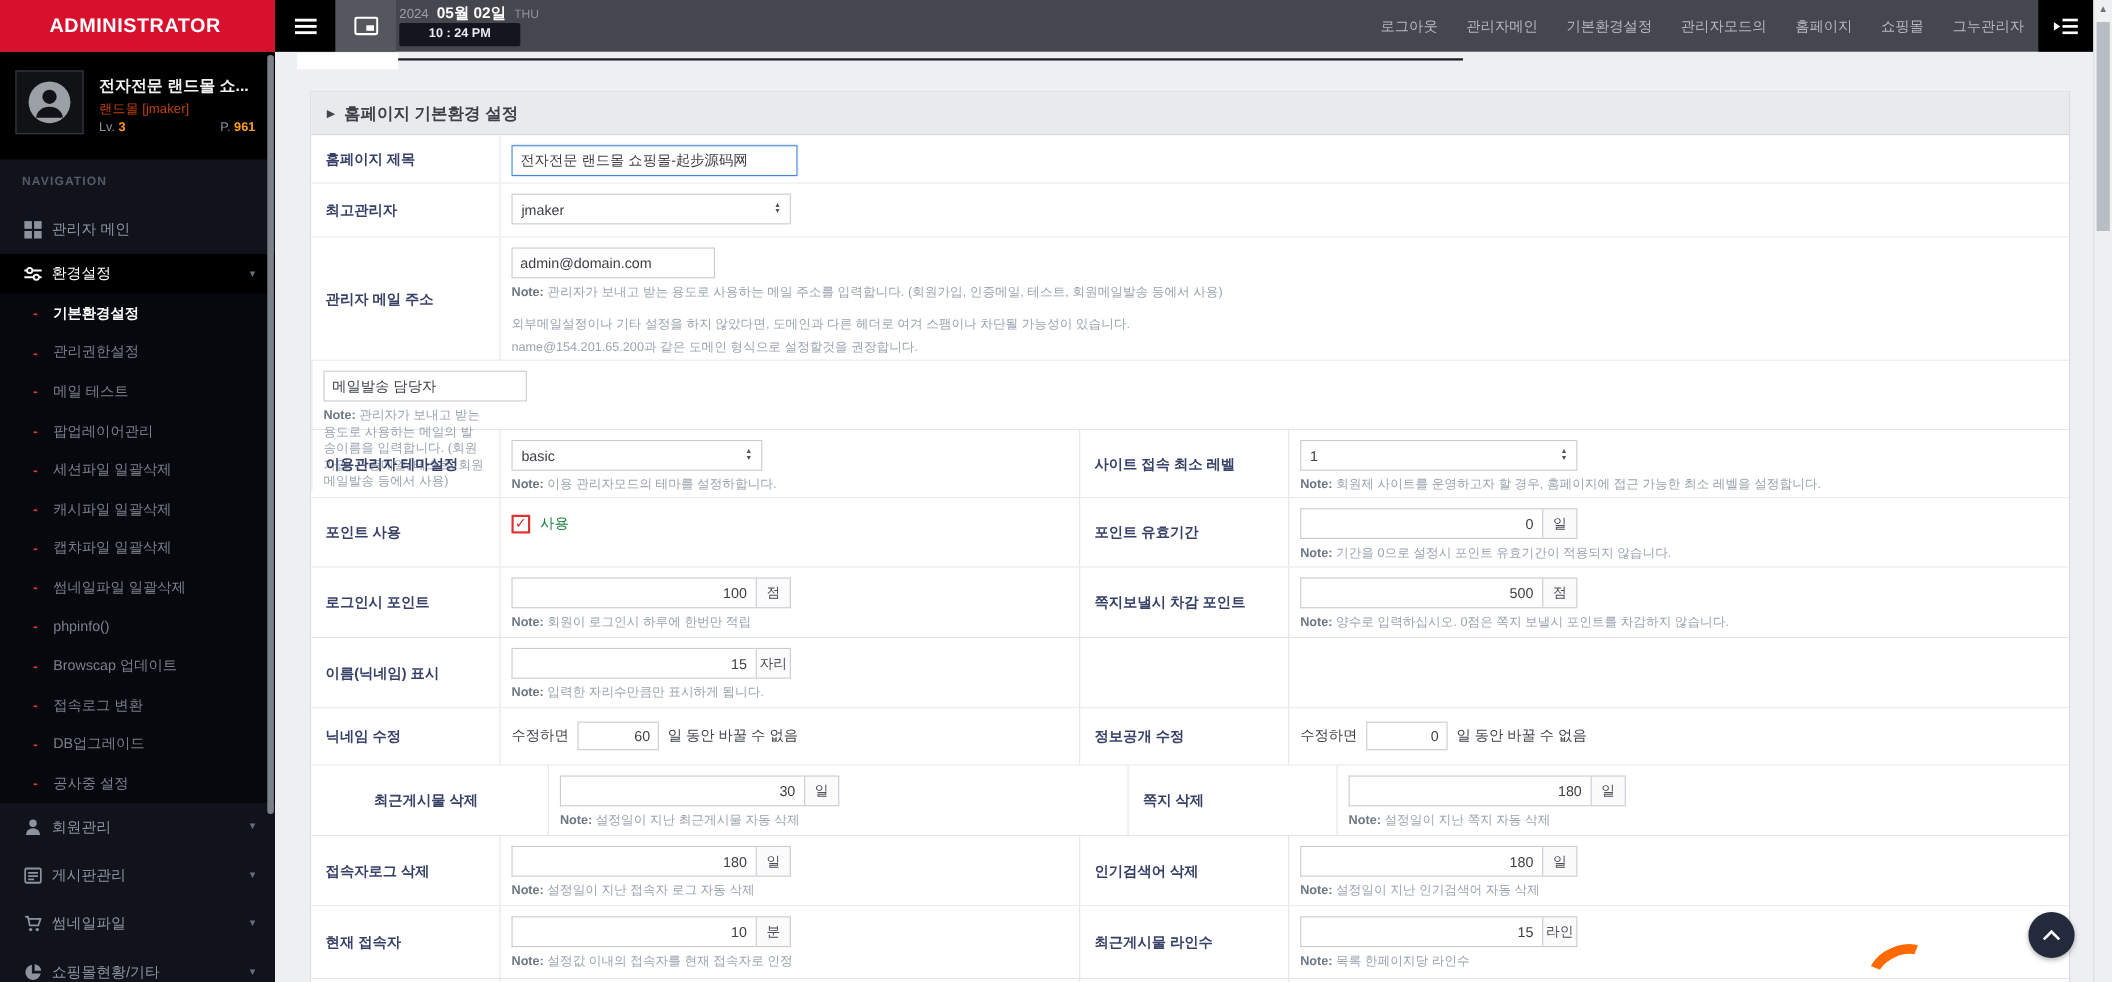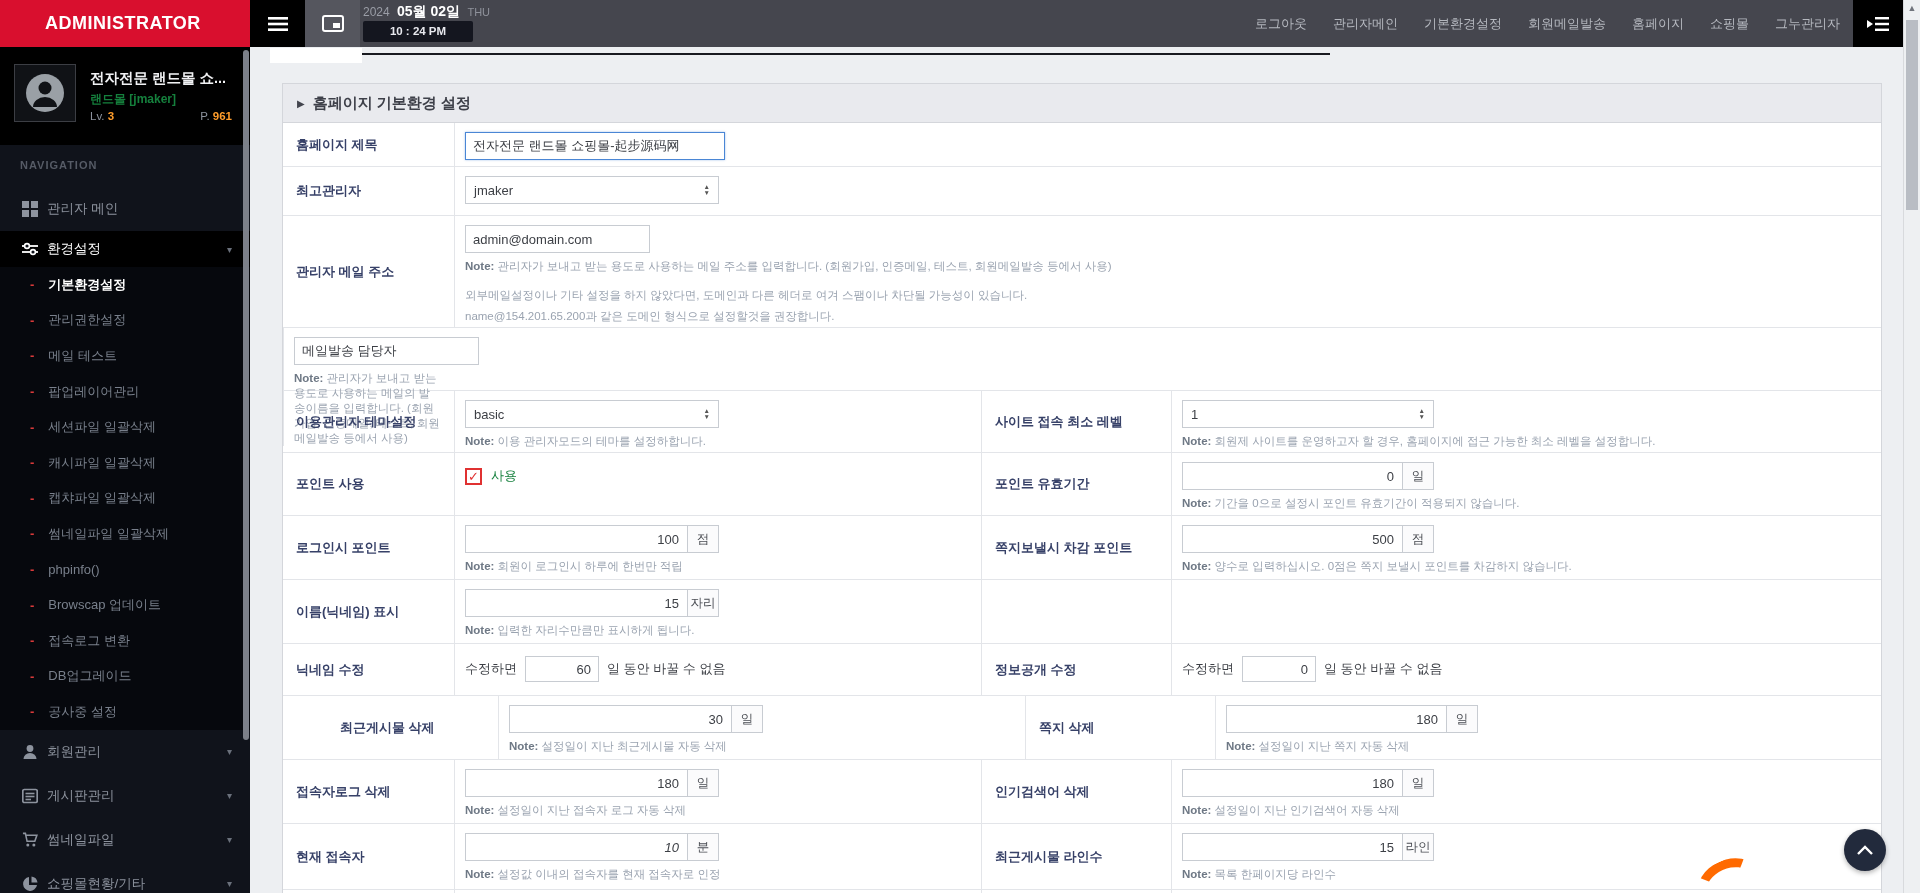--- a/index.html
+++ b/index.html
@@ -22,21 +22,21 @@
             color:#e8e9ee;font-weight:bold;font-size:11.5px;text-align:center;line-height:21px;border-radius:2px;}
   #top-nav{position:absolute;right:80px;top:0;height:47px;display:flex;align-items:center;gap:26px;}
   #top-nav .tn{color:#b5b8bf;font-size:13px;cursor:pointer;white-space:nowrap;}
 
   
   #sidebar{position:absolute;left:0;top:47px;width:250px;height:846px;background:#10131b;z-index:4;}
   #profile{position:absolute;left:0;top:0;width:250px;height:98px;background:#000;}
   #avatar{position:absolute;left:14px;top:17px;width:62px;height:58px;background:#101216;
           border:1px solid #3c3e44;display:flex;align-items:center;justify-content:center;}
   #p-name{position:absolute;left:90px;top:22px;color:#f0f1f3;font-size:14.5px;font-weight:bold;white-space:nowrap;}
-  #p-sub{position:absolute;left:90px;top:44px;color:#15803d;font-size:12px;font-weight:bold;}
+  #p-sub{position:absolute;left:90px;top:44px;color:#c2410c;font-size:12px;}
   #p-lv{position:absolute;left:90px;top:63px;font-size:11.5px;color:#8d939e;}
   #p-pt{position:absolute;right:18px;top:63px;font-size:11.5px;color:#8d939e;}
   .orange{color:#ff9d2b;font-weight:bold;}
   #nav-label{position:absolute;left:20px;top:112px;color:#565b66;font-size:11px;font-weight:bold;letter-spacing:1px;}
   #side-menu{position:absolute;left:0;top:140px;width:250px;}
   .s-item{position:relative;height:44px;display:flex;align-items:center;color:#8d939e;font-size:13.5px;cursor:pointer;}
   .s-item .ic{width:16px;height:16px;margin-left:22px;margin-right:9px;display:inline-flex;}
   .s-item.active{background:#000;color:#fff;height:36px;}
   .s-item .chev{position:absolute;right:18px;color:#6a707b;font-size:10px;}
   .s-sub{background:#06080d;padding:0;}
@@ -114,21 +114,21 @@
     <div id="date-wrap">
       <span class="y">2024</span>
       <span class="d">05월 02일</span>
       <span class="w">THU</span>
     </div>
     <div id="time-box">10 : 24 PM</div>
     <div id="top-nav">
         <span class="tn">로그아웃</span>
         <span class="tn">관리자메인</span>
         <span class="tn">기본환경설정</span>
-        <span class="tn">회원메일발송</span>
+        <span class="tn">관리자모드의</span>
         <span class="tn">홈페이지</span>
         <span class="tn">쇼핑몰</span>
         <span class="tn">그누관리자</span>
       </div>
     <div id="collapse-btn" class="hbtn">
       <svg width="22" height="16" viewBox="0 0 22 16">
           <rect x="8" y="1" width="14" height="2.4" fill="#fff"></rect>
           <rect x="8" y="6.8" width="14" height="2.4" fill="#fff"></rect>
           <rect x="8" y="12.6" width="14" height="2.4" fill="#fff"></rect>
           <polygon points="6,8 0,4 0,12" fill="#fff" transform="translate(0,0)"></polygon>
@@ -301,21 +301,21 @@
         </div>
         <div class="row span" style="height: 112px;">
           <div class="lbl">관리자 메일 주소</div>
           <div class="fld"><input class="ti" value="admin@domain.com" style="width: 185px;"><div class="note"><span class="nb">Note:</span> <span class="nt">관리자가 보내고 받는 용도로 사용하는 메일 주소를 입력합니다. (회원가입, 인증메일, 테스트, 회원메일발송 등에서 사용)</span></div><div class="note gap"><span class="nt">외부메일설정이나 기타 설정을 하지 않았다면, 도메인과 다른 헤더로 여겨 스팸이나 차단될 가능성이 있습니다.</span></div><div class="note"><span class="nt">name@154.201.65.200과 같은 도메인 형식으로 설정할것을 권장합니다.</span></div></div>
         </div>
         <div class="row span" style="height: 63px;">
           <div class="fld"><input class="ti" value="메일발송 담당자" style="width: 185px;"><div class="note"><span class="nb">Note:</span> <span class="nt">관리자가 보내고 받는 용도로 사용하는 메일의 발송이름을 입력합니다. (회원가입, 인증메일, 테스트, 회원메일발송 등에서 사용)</span></div></div>
         </div>
         <div class="row" style="height: 62px;">
           <div class="lbl">이용관리자 테마설정</div>
-          <div class="fld"><div class="sel" style="width: 254px;">
+          <div class="fld"><div class="sel" style="width: 228px;">
               <span>basic</span>
               <span class="arrows">
                 <span>▲</span>
                 <span>▼</span>
               </span>
             </div><div class="note"><span class="nb">Note:</span> <span class="nt">이용 관리자모드의 테마를 설정하합니다.</span></div></div>
           <div class="lbl lbl2">사이트 접속 최소 레벨</div>
           <div class="fld"><div class="sel" style="width: 252px;">
               <span>1</span>
               <span class="arrows">
@@ -391,21 +391,21 @@
             </span><div class="note"><span class="nb">Note:</span> <span class="nt">설정일이 지난 접속자 로그 자동 삭제</span></div></div>
           <div class="lbl lbl2">인기검색어 삭제</div>
           <div class="fld"><span class="ng">
               <input class="ni" value="180" style="width: 220px;">
               <span class="unit">일</span>
             </span><div class="note"><span class="nb">Note:</span> <span class="nt">설정일이 지난 인기검색어 자동 삭제</span></div></div>
         </div>
         <div class="row" style="height: 66px;">
           <div class="lbl">현재 접속자</div>
           <div class="fld"><span class="ng">
-              <input class="ni" value="10" style="width: 222px; font-style: italic;">
+              <input class="ni" value="10" style="width: 222px;">
               <span class="unit">분</span>
             </span><div class="note"><span class="nb">Note:</span> <span class="nt">설정값 이내의 접속자를 현재 접속자로 인정</span></div></div>
           <div class="lbl lbl2">최근게시물 라인수</div>
           <div class="fld"><span class="ng">
               <input class="ni" value="15" style="width: 220px;">
               <span class="unit">라인</span>
             </span><div class="note"><span class="nb">Note:</span> <span class="nt">목록 한페이지당 라인수</span></div></div>
         </div>
         <div class="row" style="height: 6px; border-bottom: none;">
           <div class="lbl"></div>

